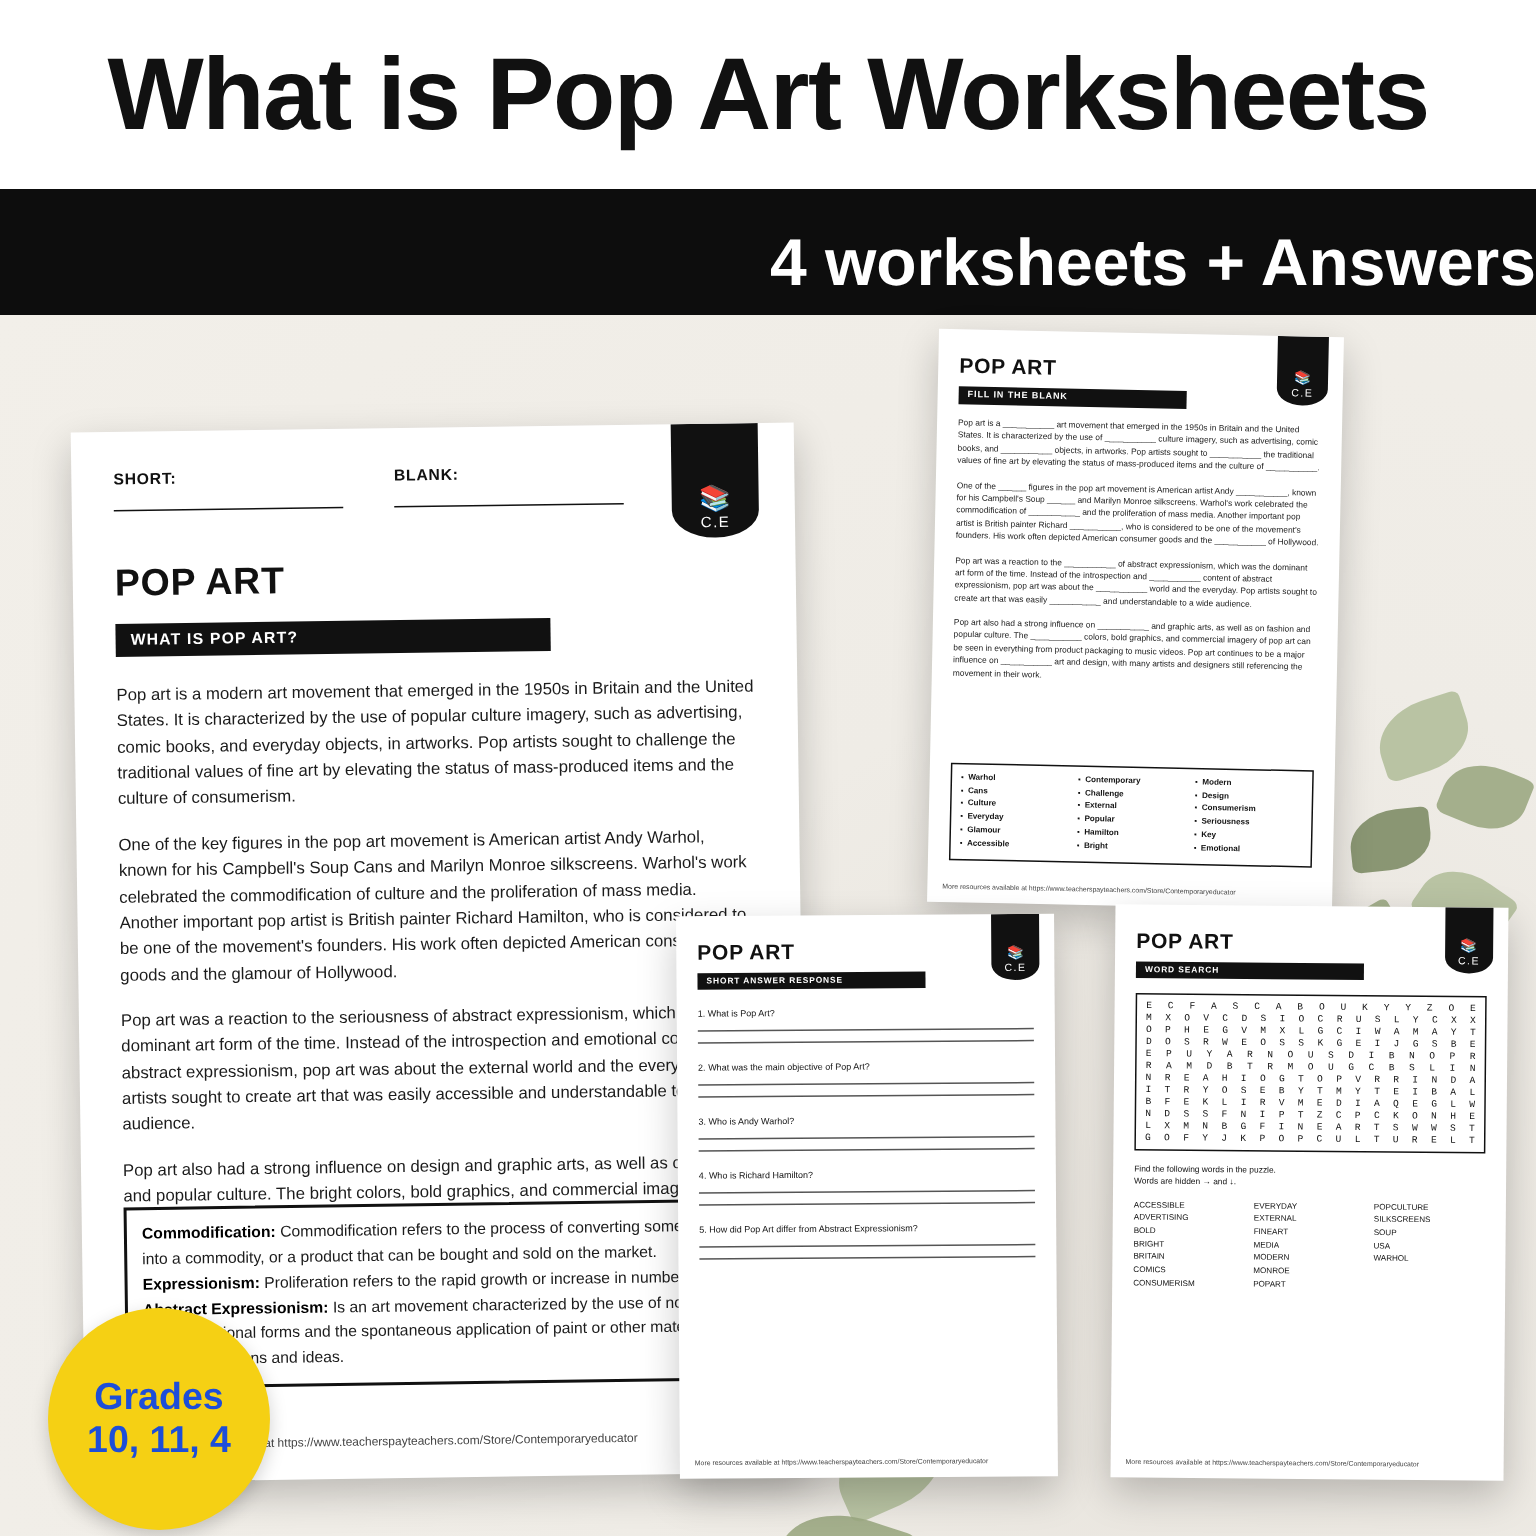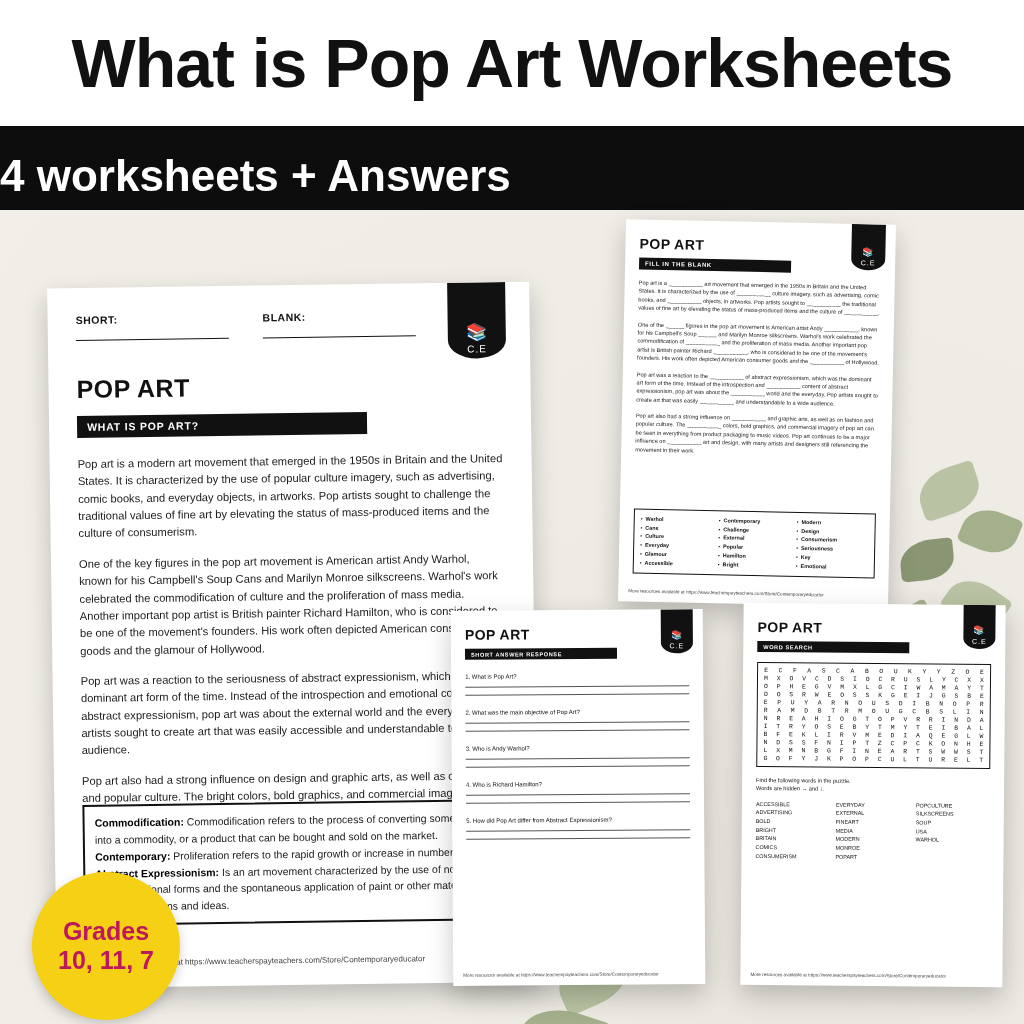--- a/index.html
+++ b/index.html
@@ -14,21 +14,21 @@
   .title-band{
     position:absolute;left:0;top:0;width:1024px;height:126px;background:#ffffff;
     display:flex;align-items:center;justify-content:center;
   }
   .title-band h1{
     margin:0;font-size:68px;line-height:1;font-weight:bold;color:#111111;
     letter-spacing:-1px;text-align:center;
   }
   .subtitle-band{
     position:absolute;left:0;top:126px;width:1024px;height:100px;background:#0d0d0d;
-    display:flex;align-items:center;justify-content:flex-start;
+    display:flex;align-items:center;justify-content:flex-end;
   }
   .subtitle-band h2{
     margin:0;font-size:44px;line-height:1;font-weight:bold;color:#ffffff;text-align:center;
   }
 
   
   .photo{
     position:absolute;left:0;top:210px;width:1024px;height:814px;
     background:
       radial-gradient(circle at 78% 78%, #e7e3dc 0%, #efece6 40%, #f2efe9 100%),
@@ -117,21 +117,21 @@
   #sheet4 .wl-col{flex:1;}
   #sheet4 .wl-item{font-size:5.4px;line-height:1.6;color:#111;}
   #sheet4 .footer{position:absolute;left:10px;bottom:8px;font-size:4.6px;color:#444;}
 
   
   .sticker{
     position:absolute;left:32px;top:872px;width:148px;height:148px;border-radius:50%;
     background:#f5d014;display:flex;flex-direction:column;align-items:center;justify-content:center;
     box-shadow:0 4px 12px rgba(0,0,0,.18);
   }
-  .sticker span{font-size:25px;font-weight:bold;color:#be185d;line-height:1.15;}
+  .sticker span{font-size:25px;font-weight:bold;color:#1d4ed8;line-height:1.15;}
 </style>
 </head>
 <body>
 
 <div class="stage">
 
   <div class="title-band">
     <h1>What is Pop Art Worksheets</h1>
   </div>
   <div class="subtitle-band">
@@ -223,21 +223,21 @@
         <p>Pop art was a reaction to the seriousness of abstract expressionism, which was the dominant art form of the time. Instead of the introspection and emotional content of abstract expressionism, pop art was about the external world and the everyday. Pop artists sought to create art that was easily accessible and understandable to a wide audience.</p>
         <p>Pop art also had a strong influence on design and graphic arts, as well as on fashion and popular culture. The bright colors, bold graphics, and commercial imagery of pop art can be seen in everything from product packaging to music videos. Pop art continues to be a major influence on contemporary art and design, with many artists and designers still referencing the movement in their work.</p>
       </div>
 
       <div class="defs">
         <div>
           <b>Commodification:</b>
           <span>Commodification refers to the process of converting something into a commodity, or a product that can be bought and sold on the market.</span>
         </div>
         <div>
-          <b>Contemporary:</b>
+          <b>Expressionism:</b>
           <span>Proliferation refers to the rapid growth or increase in number.</span>
         </div>
         <div>
           <b>Abstract Expressionism:</b>
           <span>Is an art movement characterized by the use of non-representational forms and the spontaneous application of paint or other materials to express emotions and ideas.</span>
         </div>
       </div>
 
       <div class="footer">More resources available at https://www.teacherspayteachers.com/Store/Contemporaryeducator</div>
     </div>
@@ -562,16 +562,16 @@
           <div class="wl-item">WARHOL</div>
         </div>
       </div>
 
       <div class="footer">More resources available at https://www.teacherspayteachers.com/Store/Contemporaryeducator</div>
     </div>
   </div>
 
   <div class="sticker">
     <span>Grades</span>
-    <span>10, 11, 7</span>
+    <span>10, 11, 4</span>
   </div>
 
 </div>
 
 </body></html>

